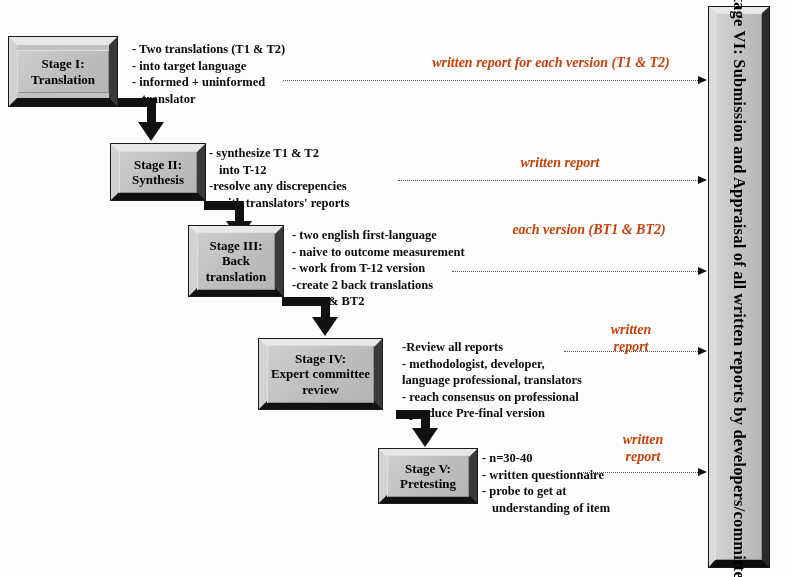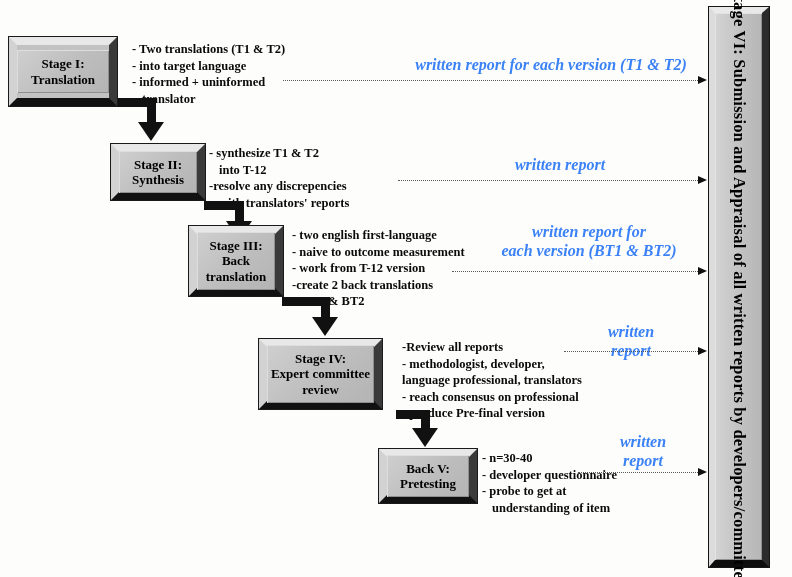--- a/index.html
+++ b/index.html
@@ -66,23 +66,23 @@
   }
   .bullets .ln { display: block; }
   .bullets .ind { padding-left: 10px; }
 
   
   .rep-label {
     position: absolute;
     font-family: "Liberation Serif", "DejaVu Serif", serif;
     font-style: italic;
     font-weight: bold;
-    font-size: 16px;
+    font-size: 14px;
     line-height: 1.2;
-    color: #3b82f6;
+    color: #c2410c;
     text-align: center;
     white-space: nowrap;
   }
   .rep-label .ln { display: block; }
 
   
   .dotted-arrow {
     position: absolute;
     height: 9px;
   }
@@ -240,27 +240,27 @@
   </div>
 
   <div class="conn" style="left:396px; top:410px; width:70px; height:48px;">
     <div class="harm" style="left:0px; top:0px; width:34px;"></div>
     <div class="varm" style="left:25px; top:0px; height:20px;"></div>
     <div class="ahead" style="left:16px; top:18px;"></div>
   </div>
 
   <div class="stage-box" style="left:378px; top:448px; width:100px; height:56px;">
     <div class="inner">
-      <span class="ln">Back V:</span>
+      <span class="ln">Stage V:</span>
       <span class="ln">Pretesting</span>
     </div>
   </div>
   <div class="bullets" style="left:482px; top:450px;">
     <span class="ln">- n=30-40</span>
-    <span class="ln">- developer questionnaire</span>
+    <span class="ln">- written questionnaire</span>
     <span class="ln">- probe to get at</span>
     <span class="ln ind">understanding of item</span>
   </div>
 
   <div class="rep-label" style="left:386px; top:55px; width:330px;">
     <span class="ln">written report for each version (T1 &amp; T2)</span>
   </div>
   <div class="dotted-arrow" style="left:283px; top:76px; width:424px;">
     <div class="track" style="width:415px;"></div>
     <div class="head" style="left:415px;"></div>
@@ -268,21 +268,20 @@
 
   <div class="rep-label" style="left:470px; top:155px; width:180px;">
     <span class="ln">written report</span>
   </div>
   <div class="dotted-arrow" style="left:398px; top:176px; width:309px;">
     <div class="track" style="width:300px;"></div>
     <div class="head" style="left:300px;"></div>
   </div>
 
   <div class="rep-label" style="left:476px; top:222px; width:226px;">
-    <span class="ln">written report for</span>
     <span class="ln">each version (BT1 &amp; BT2)</span>
   </div>
   <div class="dotted-arrow" style="left:452px; top:267px; width:255px;">
     <div class="track" style="width:246px;"></div>
     <div class="head" style="left:246px;"></div>
   </div>
 
   <div class="rep-label" style="left:576px; top:322px; width:110px;">
     <span class="ln">written</span>
     <span class="ln">report</span>

